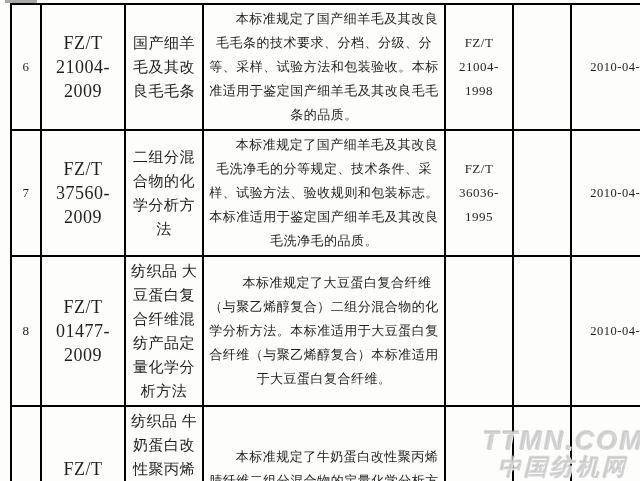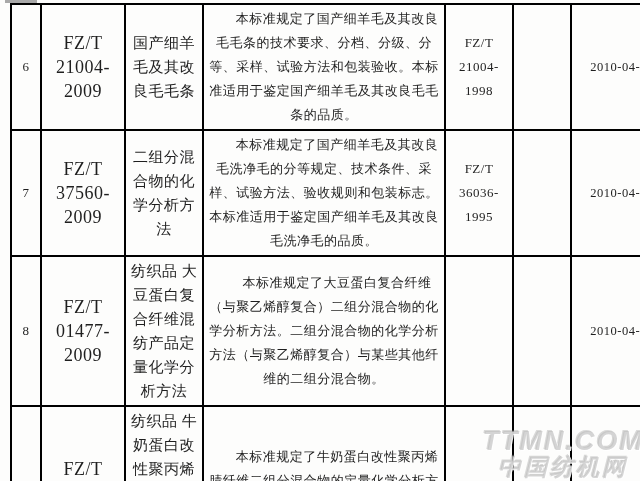--- a/index.html
+++ b/index.html
@@ -113,21 +113,21 @@
     <td class="c-desc"><span class="desc-text">本标准规定了国产细羊毛及其改良毛洗净毛的分等规定、技术条件、采样、试验方法、验收规则和包装标志。本标准适用于鉴定国产细羊毛及其改良毛洗净毛的品质。</span></td>
     <td class="c-repl">FZ/T 36036-1995</td>
     <td class="c-extra"></td>
     <td class="c-date">2010-04-01</td>
   </tr>
 
   <tr class="r2">
     <td class="c-num">8</td>
     <td class="c-code">FZ/T 01477-2009</td>
     <td class="c-name">纺织品 大豆蛋白复合纤维混纺产品定量化学分析方法</td>
-    <td class="c-desc"><span class="desc-text">本标准规定了大豆蛋白复合纤维（与聚乙烯醇复合）二组分混合物的化学分析方法。二组分混合物的化学分析方法（与聚乙烯醇复合）与某些其他纤维的二组分混合物。</span></td>
+    <td class="c-desc"><span class="desc-text">本标准规定了大豆蛋白复合纤维（与聚乙烯醇复合）二组分混合物的化学分析方法。本标准适用于大豆蛋白复合纤维（与聚乙烯醇复合）本标准适用于大豆蛋白复合纤维。</span></td>
     <td class="c-repl"></td>
     <td class="c-extra"></td>
     <td class="c-date">2010-04-01</td>
   </tr>
 
   <tr class="r3">
     <td class="c-num">9</td>
     <td class="c-code">FZ/T 01103-2009</td>
     <td class="c-name">纺织品 牛奶蛋白改性聚丙烯腈纤维混纺产品定量化学分析方法</td>
     <td class="c-desc"><span class="desc-text">本标准规定了牛奶蛋白改性聚丙烯腈纤维二组分混合物的定量化学分析方法。本标准适用于牛奶蛋白改性聚丙烯腈纤维的二组分混合物。</span></td>

